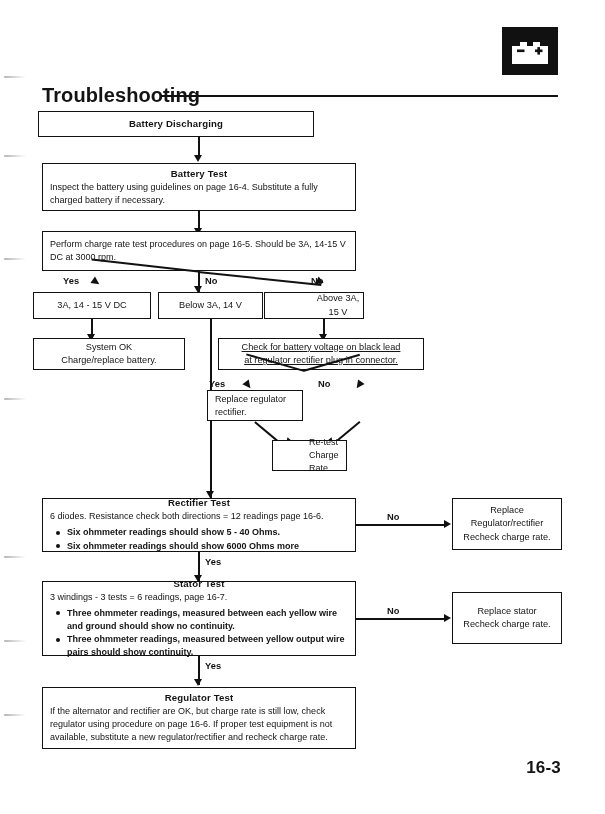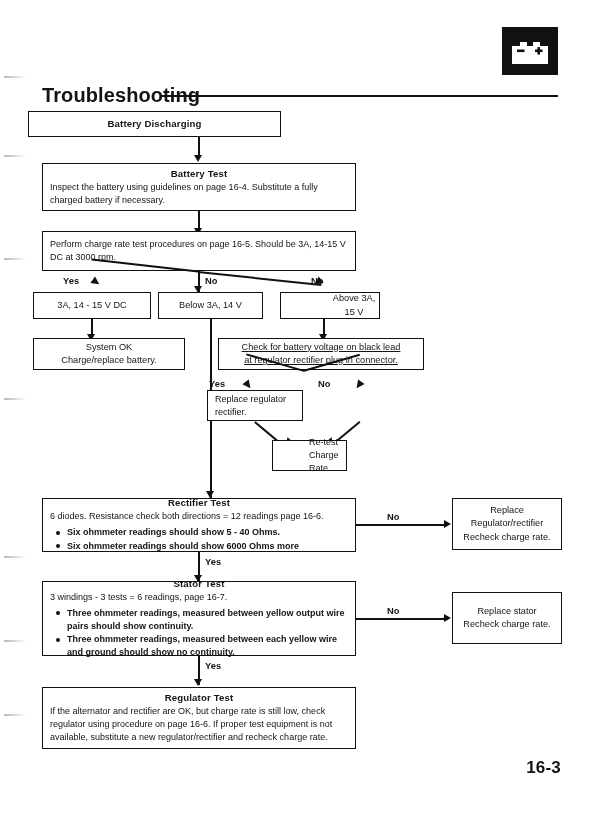--- a/index.html
+++ b/index.html
@@ -74,21 +74,21 @@
       <path d="M2 10 h8 V6 h7 v4 h6 V6 h7 v4 h8 V28 H2 Z" fill="#ffffff"></path>
       <rect x="7" y="13.5" width="7.5" height="2.6" fill="#111111"></rect>
       <rect x="25" y="13.5" width="7.5" height="2.6" fill="#111111"></rect>
       <rect x="27.4" y="11.1" width="2.6" height="7.5" fill="#111111"></rect>
     </svg>
   </div>
 
   <div class="sec-title">Troubleshooting</div>
   <div class="sec-rule"></div>
 
-  <div class="box pad" style="left:28px;top:111px;width:253px;height:26px;">
+  <div class="box pad" style="left:38px;top:111px;width:276px;height:26px;">
     <div class="hd">Battery Discharging</div>
   </div>
   <div class="vline" style="left:198px;top:137px;height:21px;"></div>
   <div class="arrow-d" style="left:194.3px;top:155px;"></div>
 
   <div class="box pad" style="left:42px;top:163px;width:314px;height:48px;">
     <div class="hd">Battery Test</div>
     <div class="bd">Inspect the battery using guidelines on page 16-4. Substitute a fully charged battery if necessary.</div>
   </div>
   <div class="vline" style="left:198px;top:211px;height:20px;"></div>
@@ -110,21 +110,21 @@
   <div class="lbl" style="left:63px;top:276px;">Yes</div>
   <div class="lbl" style="left:205px;top:276px;">No</div>
   <div class="lbl" style="left:311px;top:276px;">No</div>
 
   <div class="box" style="left:33px;top:292px;width:118px;height:27px;">
     <div class="ctr">3A, 14 - 15 V DC</div>
   </div>
   <div class="box" style="left:158px;top:292px;width:105px;height:27px;">
     <div class="ctr">Below 3A, 14 V</div>
   </div>
-  <div class="box" style="left:280px;top:292px;width:100px;height:27px;padding-left:48px;">
+  <div class="box" style="left:264px;top:292px;width:100px;height:27px;padding-left:48px;">
     <div class="ctr">Above 3A, 15 V</div>
   </div>
 
   <div class="vline" style="left:91px;top:319px;height:19px;"></div>
   <div class="arrow-d" style="left:87.3px;top:334px;"></div>
   <div class="box" style="left:33px;top:338px;width:152px;height:32px;">
     <div class="ctr">System OK</div>
     <div class="ctr">Charge/replace battery.</div>
   </div>
 
@@ -180,22 +180,22 @@
   </div>
 
   <div class="vline" style="left:198px;top:552px;height:29px;"></div>
   <div class="arrow-d" style="left:194.3px;top:575px;"></div>
   <div class="lbl" style="left:205px;top:557px;">Yes</div>
 
   <div class="box pad" style="left:42px;top:581px;width:314px;height:75px;">
     <div class="hd">Stator Test</div>
     <div class="bd">3 windings - 3 tests = 6 readings, page 16-7.</div>
     <ul class="bullets">
+      <li>Three ohmmeter readings, measured between each yellow wire and ground should show no continuity.</li>
       <li>Three ohmmeter readings, measured between yellow output wire pairs should show continuity.</li>
-      <li>Three ohmmeter readings, measured between each yellow wire and ground should show no continuity.</li>
     </ul>
   </div>
 
   <div class="hline" style="left:356px;top:618px;width:89px;"></div>
   <div class="arrow-r" style="left:444px;top:614px;"></div>
   <div class="lbl" style="left:387px;top:606px;">No</div>
   <div class="box" style="left:452px;top:592px;width:110px;height:52px;">
     <div class="ctr">Replace stator</div>
     <div class="ctr">Recheck charge rate.</div>
   </div>

